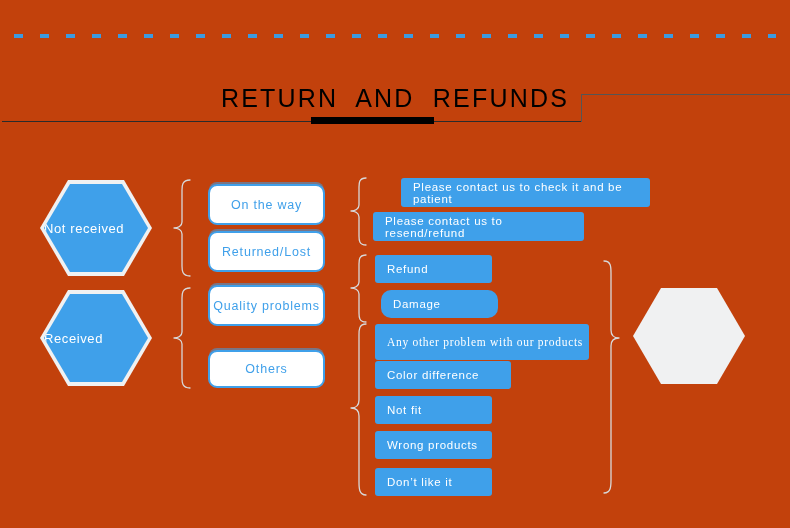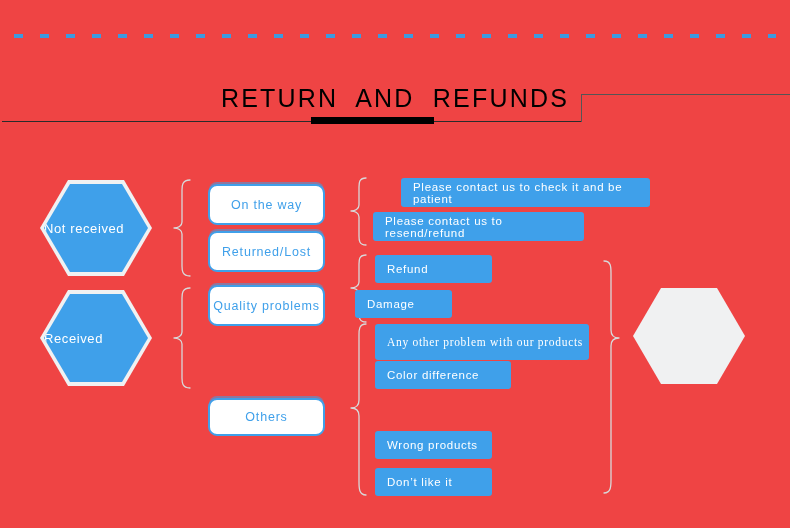--- a/index.html
+++ b/index.html
@@ -7,21 +7,21 @@
     padding: 0;
     background: #ffffff;
   }
   body {
     font-family: "Liberation Sans", sans-serif;
   }
   #page {
     position: relative;
     width: 790px;
     height: 528px;
-    background: #ef4444;
+    background: #c2410c;
     overflow: hidden;
   }
 
   
   .dashed-rule {
     position: absolute;
     left: 14px;
     top: 34px;
     width: 762px;
     height: 4px;
@@ -136,39 +136,39 @@
     letter-spacing: 0.8px;
     display: flex;
     align-items: center;
     justify-content: center;
     box-sizing: border-box;
     box-shadow: 0 -3px 0 -1px rgba(63,160,234,0.55);
   }
   #box-ontheway      { left: 208px; top: 184px; width: 117px; height: 41px; }
   #box-returnedlost  { left: 208px; top: 231px; width: 117px; height: 41px; }
   #box-quality       { left: 208px; top: 285px; width: 117px; height: 41px; }
-  #box-others        { left: 208px; top: 350px; width: 117px; height: 38px; margin-top: 48px; }
+  #box-others        { left: 208px; top: 350px; width: 117px; height: 38px; }
 
   
   .fbox {
     position: absolute;
     background: #3fa0ea;
     border-radius: 3px;
     color: #ffffff;
     font-size: 11.5px;
     letter-spacing: 0.7px;
     display: flex;
     align-items: center;
     box-sizing: border-box;
     padding-left: 12px;
   }
   #fbox-contact-check  { left: 373px; top: 178px; width: 249px; height: 29px; margin-left: 28px; }
   #fbox-contact-resend { left: 373px; top: 212px; width: 211px; height: 29px; }
   #fbox-defect         { left: 375px; top: 255px; width: 117px; height: 28px; }
-  #fbox-damage         { left: 355px; top: 290px; width: 97px; height: 28px; }
+  #fbox-damage         { left: 381px; top: 290px; width: 117px; height: 28px; border-radius: 10px; }
   #fbox-anyother       { left: 375px; top: 324px; width: 214px; height: 36px; font-family: Liberation Serif, serif; }
   #fbox-color          { left: 375px; top: 361px; width: 136px; height: 28px; text-align: center; }
   #fbox-notfit         { left: 375px; top: 396px; width: 117px; height: 28px; }
   #fbox-wrongdelivery  { left: 375px; top: 431px; width: 117px; height: 28px; }
   #fbox-dontlike       { left: 375px; top: 468px; width: 117px; height: 28px; }
 </style>
 </head>
 <body>
 
 <div id="page">
@@ -232,20 +232,23 @@
   </div>
   <div class="fbox" id="fbox-damage">
     <span>Damage</span>
   </div>
   <div class="fbox" id="fbox-anyother">
     <span>Any  other  problem  with  our  products</span>
   </div>
   <div class="fbox" id="fbox-color">
     <span>Color  difference</span>
   </div>
+  <div class="fbox" id="fbox-notfit">
+    <span>Not  fit</span>
+  </div>
   <div class="fbox" id="fbox-wrongdelivery">
     <span>Wrong  products</span>
   </div>
   <div class="fbox" id="fbox-dontlike">
     <span>Don’t  like  it</span>
   </div>
 
   <svg class="brace" style="left:598px; top:258px;" width="34" height="240" viewBox="0 0 34 240">
     <path d="M6 3 C13 3 13 9 13 15 L13 72 C13 78 17 80 21 80 C17 80 13 82 13 88 L13 222 C13 228 13 235 6 235"></path>
   </svg>

